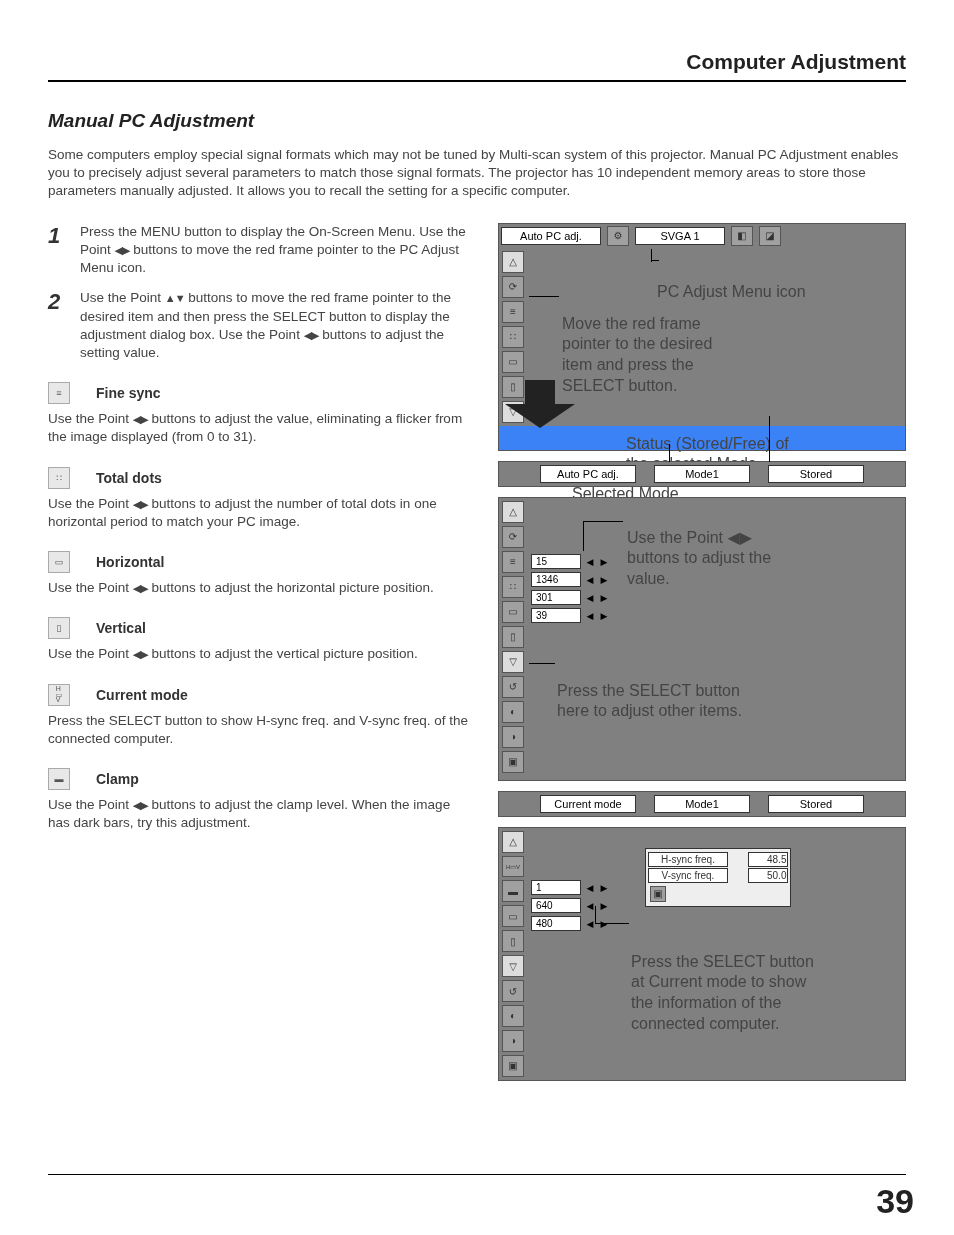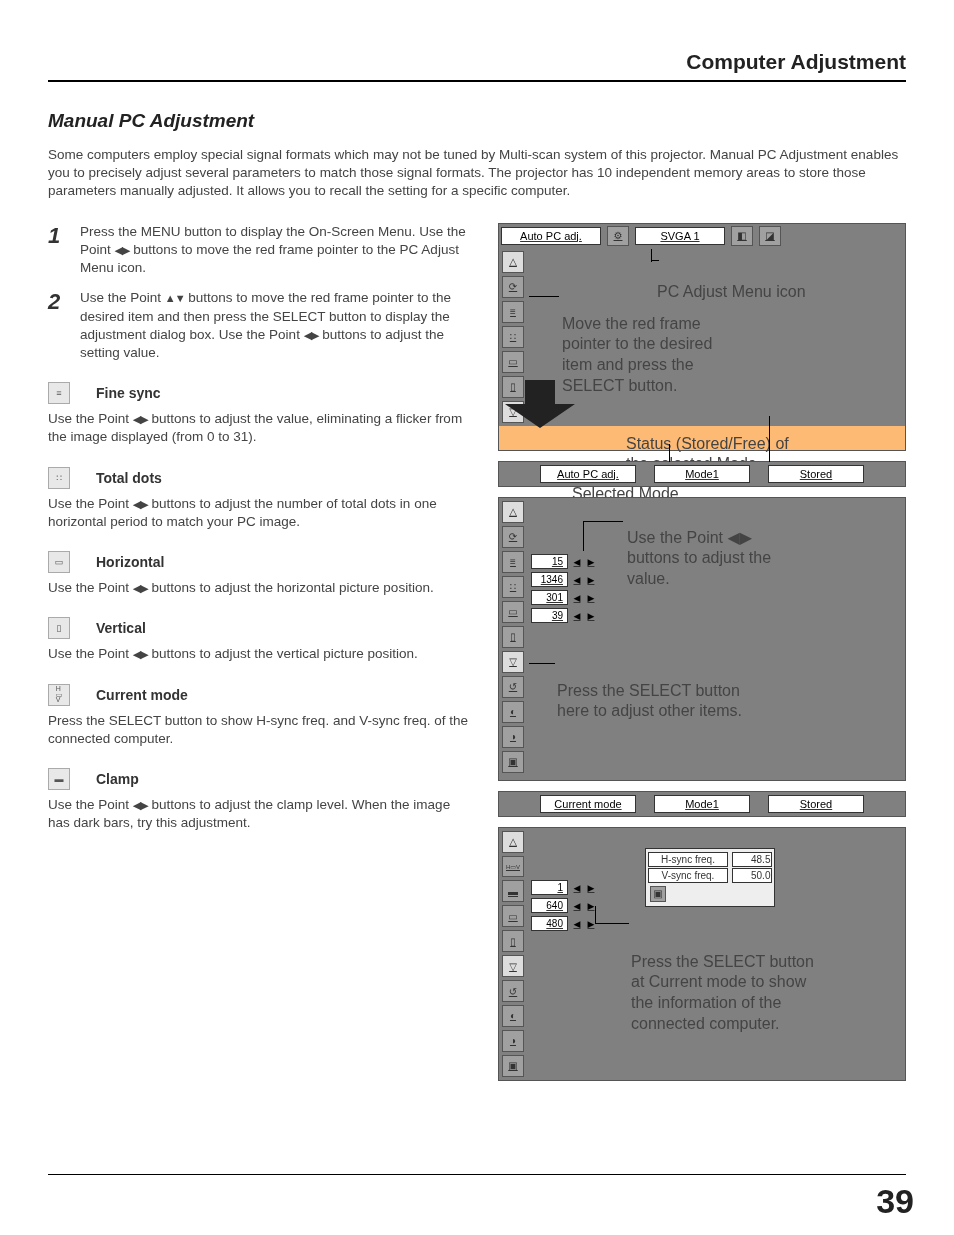--- a/index.html
+++ b/index.html
@@ -94,25 +94,24 @@
     color: #444;
   }
   .right-title {
     font-weight: bold;
     font-size: 15px;
     color: #222;
     margin-bottom: 6px;
   }
   
   .osd {
-    background: #fdba74;
+    background: #3b82f6;
     border: 1px solid #555;
     margin-bottom: 10px;
     position: relative;
-    text-decoration: underline;
   }
   .osd-top {
     height: 24px;
     display: flex;
     align-items: center;
     gap: 6px;
     padding: 2px;
     background: #808080;
   }
   .osd-box {
@@ -163,23 +162,22 @@
   
   .val-row {
     display: flex;
     align-items: center;
     gap: 4px;
     margin: 2px 0 2px 4px;
   }
   .val-box {
     background: #fff;
     border: 1px solid #333;
-    width: 37px;
+    width: 50px;
     font-size: 10px;
-    text-align: right;
     padding: 1px 4px;
     color: #000;
   }
   .tri {
     width: 10px; height: 16px;
     display:flex; align-items:center; justify-content:center;
     font-size: 9px;
     color: #000;
   }
   
@@ -198,21 +196,21 @@
     position: absolute;
   }
   .arrow-down svg { display:block; }
   .info-panel {
     position: absolute;
     border: 1px solid #333;
     background: #eee;
     padding: 2px;
     font-size: 10px;
   }
-  .info-row { display:flex; gap:4px; margin:1px 0; }
+  .info-row { display:flex; gap:20px; margin:1px 0; }
   .info-row .lbl { background:#fff; border:1px solid #333; width:80px; text-align:center; padding:1px 2px; }
   .info-row .vv { background:#fff; border:1px solid #333; width:40px; text-align:center; padding:1px 18px; }
   .page-num {
     position: absolute;
     bottom: 14px;
     right: 40px;
     font-size: 34px;
     font-weight: bold;
     color: #222;
   }

